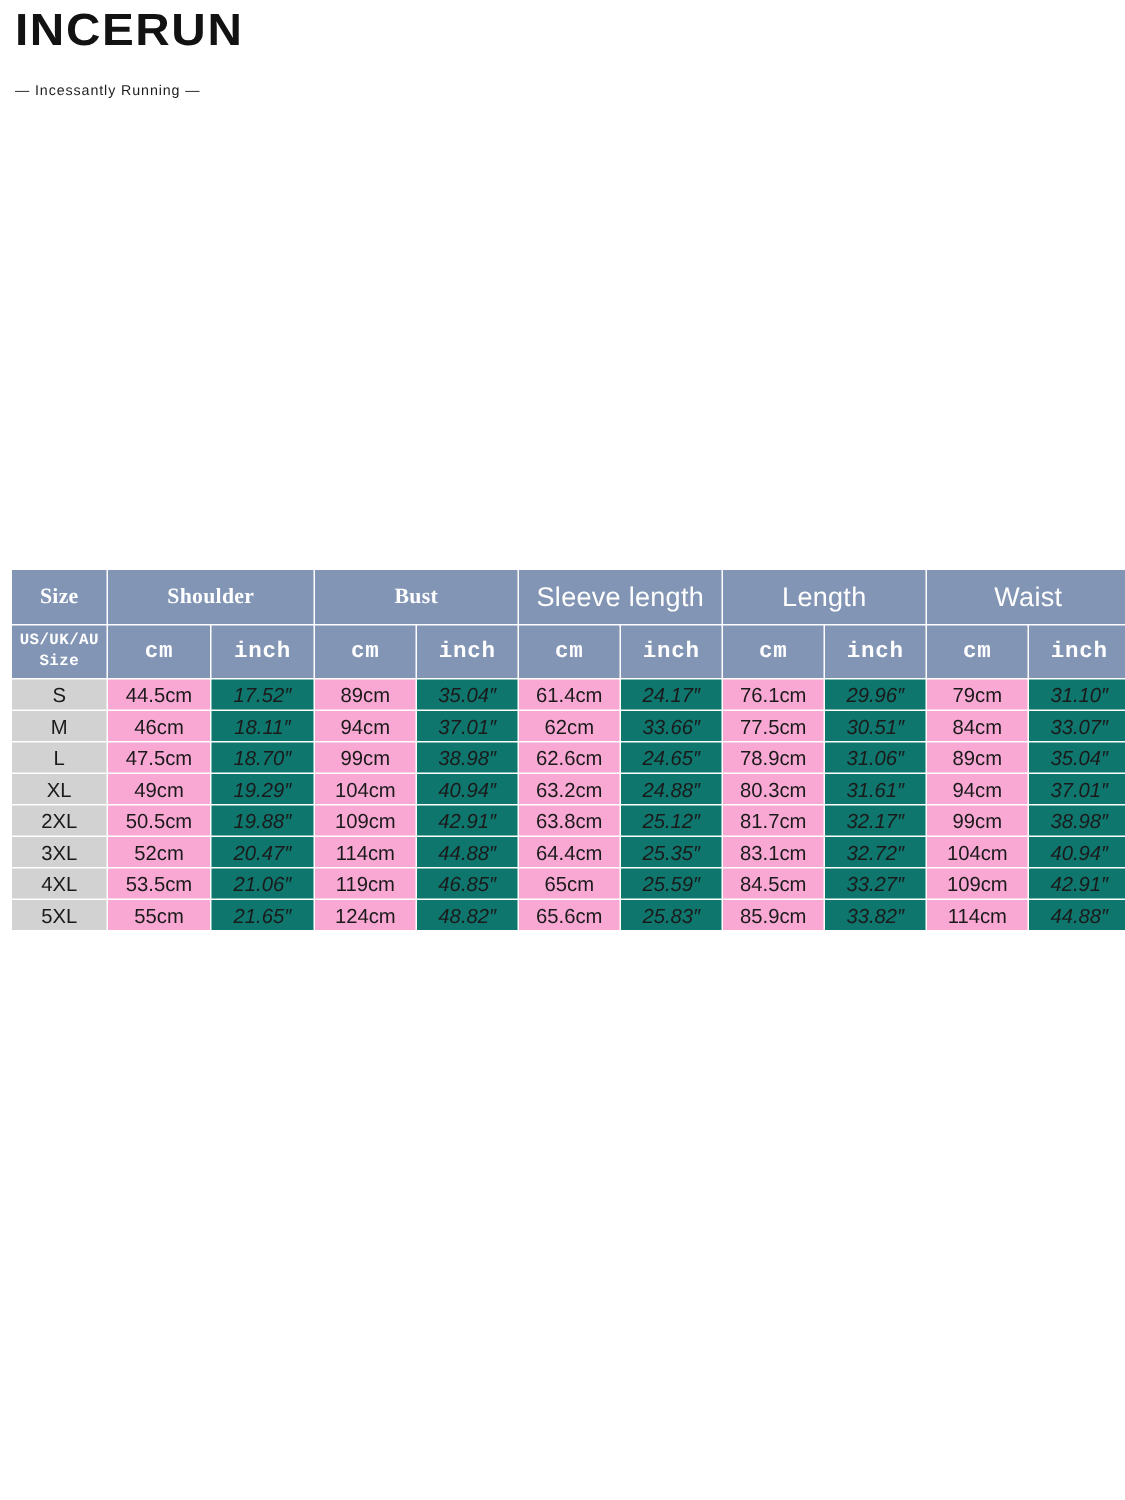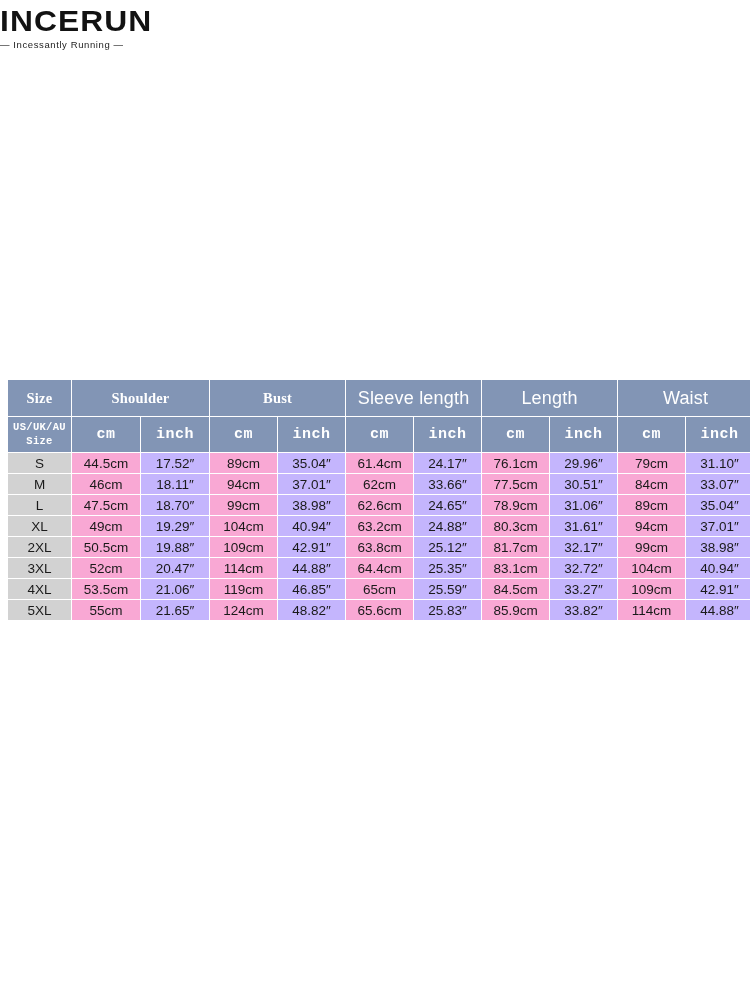--- a/index.html
+++ b/index.html
@@ -11,36 +11,36 @@
     width: 750px;
     height: 1000px;
     position: relative;
     font-family: "Liberation Sans", sans-serif;
     overflow: hidden;
   }
 
   
   #brand {
     position: absolute;
-    left: 0;
+    left: 10px;
     top: 6px;
     width: 180px;
   }
   #brand-wordmark {
     font-family: "Liberation Sans", sans-serif;
     font-weight: bold;
     font-size: 30px;
     letter-spacing: 1px;
     color: #121212;
     line-height: 1;
     transform: scaleX(1.06);
     transform-origin: left center;
   }
   #brand-tagline {
-    margin-top: 3px;
+    margin-top: 19px;
     font-family: "Liberation Sans", sans-serif;
     font-size: 9.5px;
     letter-spacing: 0.6px;
     color: #1d1d1d;
     white-space: nowrap;
   }
 
   
   #size-table-wrap {
     position: absolute;
@@ -102,21 +102,22 @@
     color: #1a1a1a;
     font-family: "Liberation Sans", sans-serif;
   }
   td.size-cell {
     background: #d2d2d2;
   }
   td.cm-cell {
     background: #f9a8d4;
   }
   td.inch-cell {
-    background: #c4b5fd;
+    background: #0f766e;
+    font-style: italic;
   }
 </style>
 </head>
 <body>
 
 <div id="brand">
   <div id="brand-wordmark">INCERUN</div>
   <div id="brand-tagline">— Incessantly Running —</div>
 </div>
 

